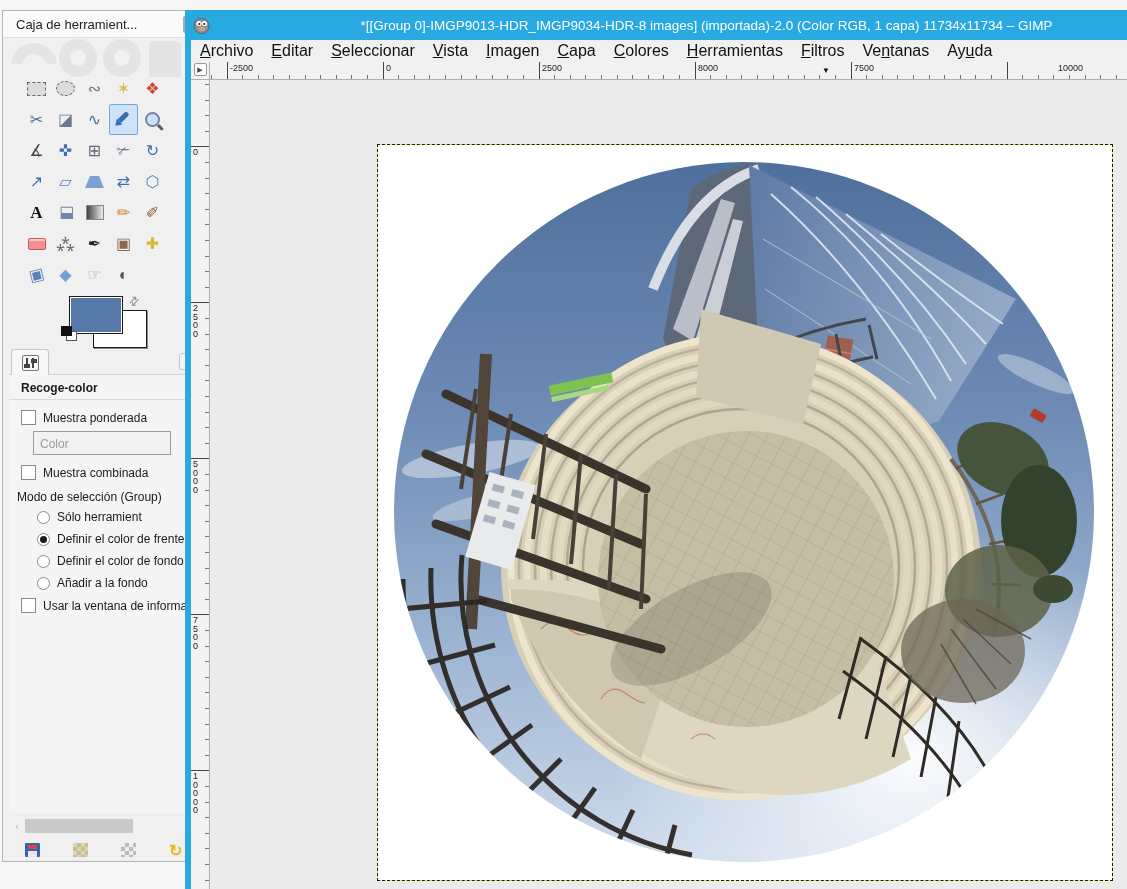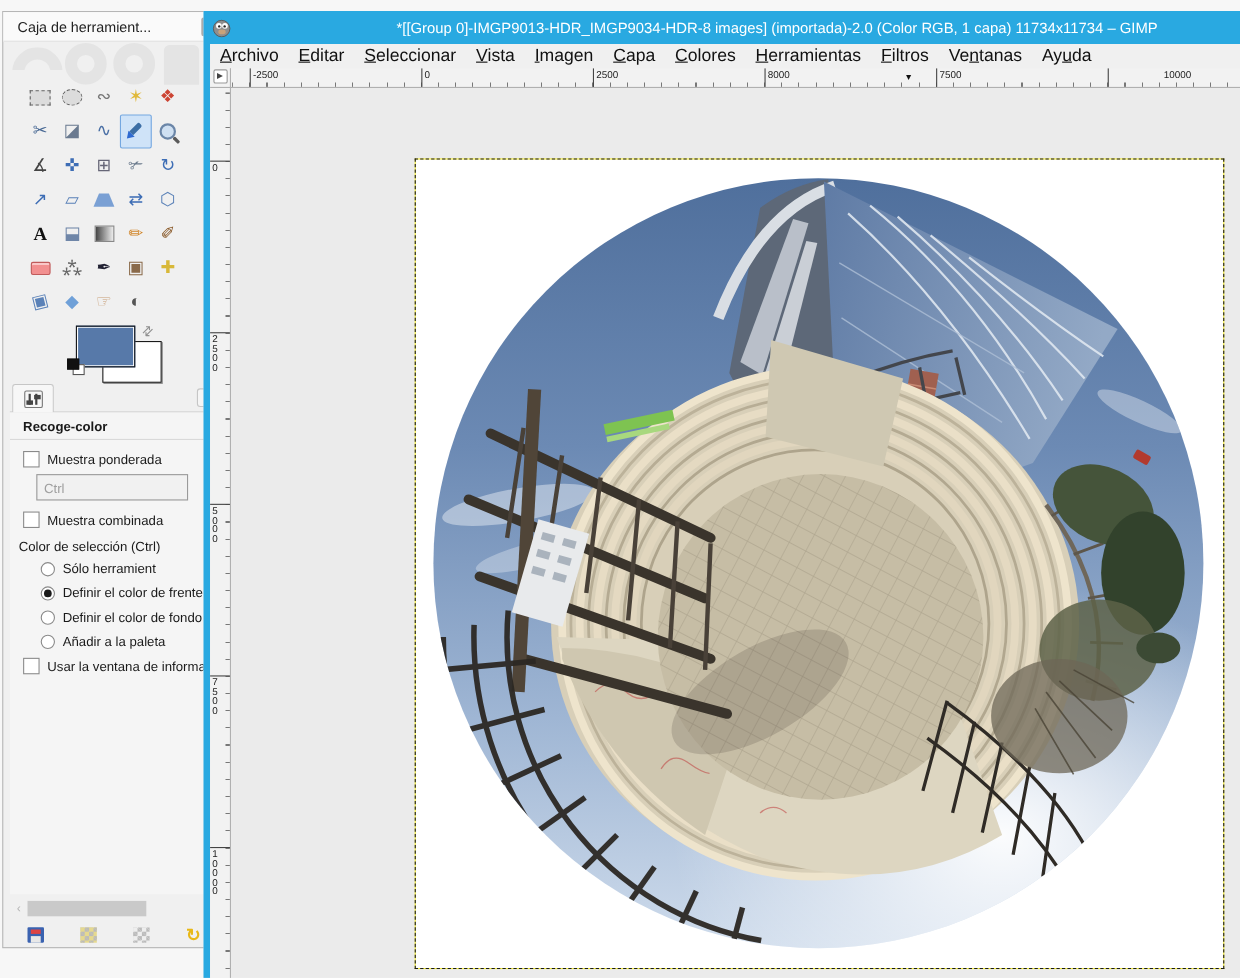--- a/index.html
+++ b/index.html
@@ -267,42 +267,42 @@
     </div>
     <div class="dock-collapse">◄</div>
   </div>
 
   <div class="opts">
     <div class="opts-title">Recoge-color</div>
     <div class="opt-row">
       <span class="cb"></span>
       <span>Muestra ponderada</span>
     </div>
-    <div class="radius-field">Ctrl</div>
+    <div class="radius-field">Color</div>
     <div class="opt-row">
       <span class="cb"></span>
       <span>Muestra combinada</span>
     </div>
-    <div class="mode-label">Color de selección  (Ctrl)</div>
+    <div class="mode-label">Modo de selección  (Group)</div>
     <div id="mode-list">
         <div class="opt-row indent">
           <span class="rb"></span>
           <span>Sólo herramient</span>
         </div>
         <div class="opt-row indent">
           <span class="rb sel"></span>
           <span>Definir el color de frente</span>
         </div>
         <div class="opt-row indent">
           <span class="rb"></span>
           <span>Definir el color de fondo</span>
         </div>
         <div class="opt-row indent">
           <span class="rb"></span>
-          <span>Añadir a la paleta</span>
+          <span>Añadir a la fondo</span>
         </div>
       </div>
     <div class="opt-row">
       <span class="cb"></span>
       <span>Usar la ventana de informació</span>
     </div>
   </div>
 
   <div class="opts-scroll">
     <span class="scr-arrow">‹</span>

